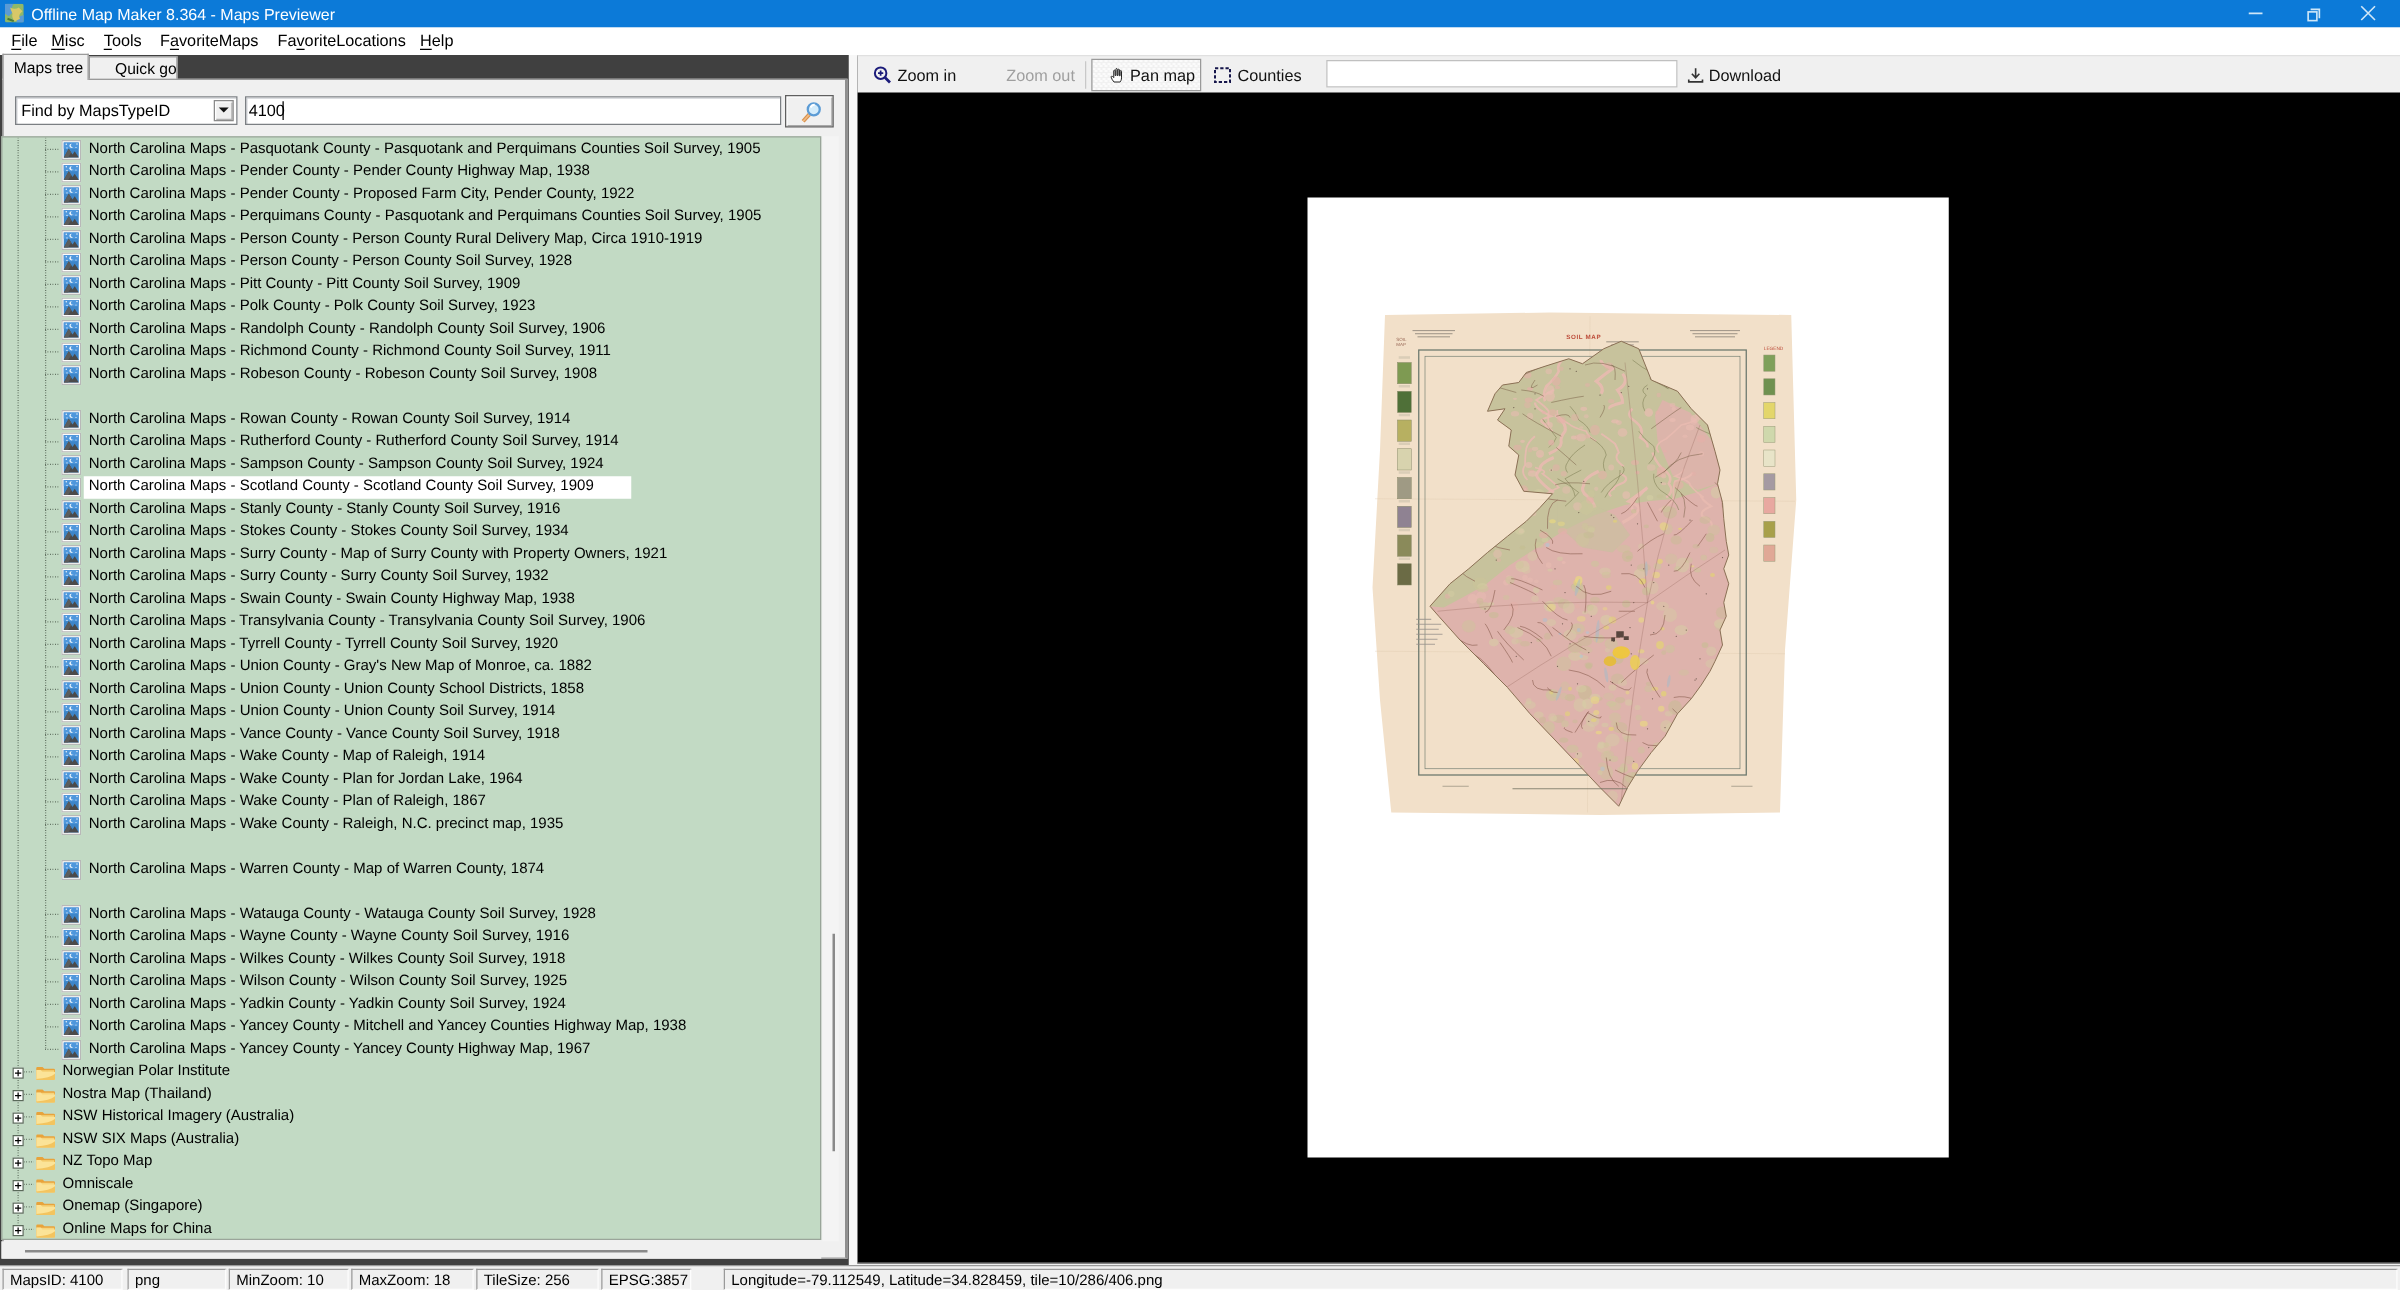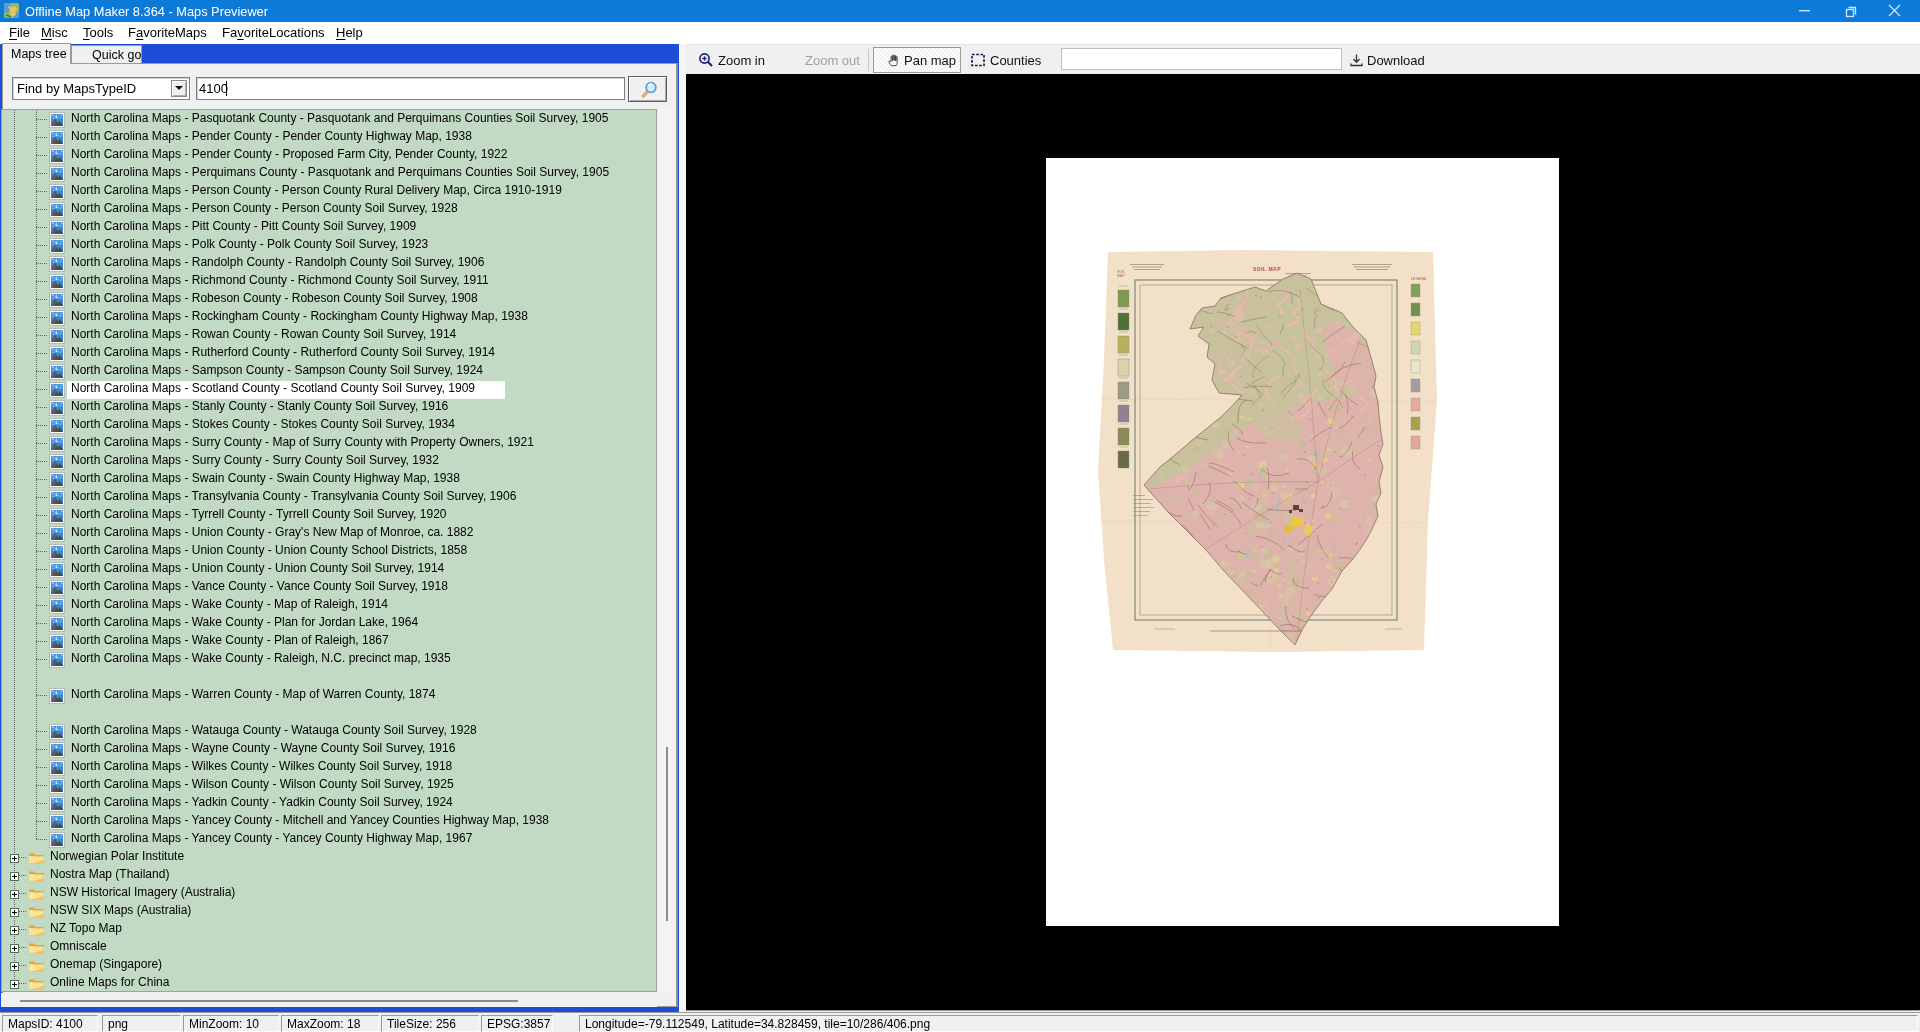--- a/index.html
+++ b/index.html
@@ -6,21 +6,21 @@
 
 #titlebar{position:absolute;left:0;top:0;width:1920px;height:22px;background:#0c7ad8}
 #titlebar .ttl{position:absolute;left:25px;top:4px;color:#fff;font-size:12.8px;letter-spacing:0}
 #appico{position:absolute;left:4px;top:3px}
 .wbtn{position:absolute;top:0;height:22px}
 
 #menubar{position:absolute;left:0;top:22px;width:1920px;height:22px;background:#fff;font-size:13px;color:#000}
 #menubar span.mi{position:absolute;top:3px}
 #menubar u{text-decoration:underline;text-underline-offset:2px}
 
-#lpanel{position:absolute;left:0;top:44px;width:680px;height:968px;background:#1d4ed8}
+#lpanel{position:absolute;left:0;top:44px;width:680px;height:968px;background:#404040}
 .tab{position:absolute;font-size:12.5px;color:#000;background:#f0f0f0;border:1px solid #9a9a9a;border-bottom:none;white-space:nowrap;overflow:hidden}
 #tab1{left:2px;top:-1px;width:69px;height:21px;padding:3px 0 0 8px;z-index:3;background:#f0f0f0}
 #tab2{left:71px;top:1px;width:71px;height:18px;padding:2px 0 0 20px;z-index:1}
 #tabpage{position:absolute;left:2px;top:19px;width:676px;height:944px;border:1px solid #9a9a9a;border-right:2px solid #8f8f8f;background:#f0f0f0}
 
 #combo{position:absolute;left:12px;top:33px;width:178px;height:23px;background:#fff;border:1px solid #7b7f83;box-shadow:inset 1px 1px 0 #cfd2d6}
 #combo .ct{position:absolute;left:4px;top:3px;font-size:13px;color:#000}
 #combo .cbtn{position:absolute;right:2px;top:2px;width:16px;height:17px;background:#efefef;border:1px solid #8a8a8a;box-shadow:inset 1px 1px 0 #ffffff,inset -1px -1px 0 #b0b0b0}
 #combo .arr{position:absolute;right:6px;top:8px;width:0;height:0;border-left:4px solid transparent;border-right:4px solid transparent;border-top:4px solid #111}
 #edit{position:absolute;left:196px;top:33px;width:429px;height:23px;background:#fff;border:1px solid #7b7f83;box-shadow:inset 1px 1px 0 #cfd2d6}
@@ -224,28 +224,20 @@
         </svg>
    <span class="tlab">North Carolina Maps - Richmond County - Richmond County Soil Survey, 1911</span>
   </div>
   <div class="trow" style="top:181px">
    <i class="hln" style="left:34px;width:12px;top:8px"></i>
 
    <svg class="ticon" style="left:47px" width="16" height="16">
           <use href="#imgicon"></use>
         </svg>
    <span class="tlab">North Carolina Maps - Robeson County - Robeson County Soil Survey, 1908</span>
-  </div>
-  <div class="trow" style="top:199px">
-   <i class="hln" style="left:34px;width:12px;top:8px"></i>
-
-   <svg class="ticon" style="left:47px" width="16" height="16">
-          <use href="#imgicon"></use>
-        </svg>
-   <span class="tlab">North Carolina Maps - Rockingham County - Rockingham County Highway Map, 1938</span>
   </div>
   <div class="trow" style="top:217px">
    <i class="hln" style="left:34px;width:12px;top:8px"></i>
 
    <svg class="ticon" style="left:47px" width="16" height="16">
           <use href="#imgicon"></use>
         </svg>
    <span class="tlab">North Carolina Maps - Rowan County - Rowan County Soil Survey, 1914</span>
   </div>
   <div class="trow" style="top:235px">

